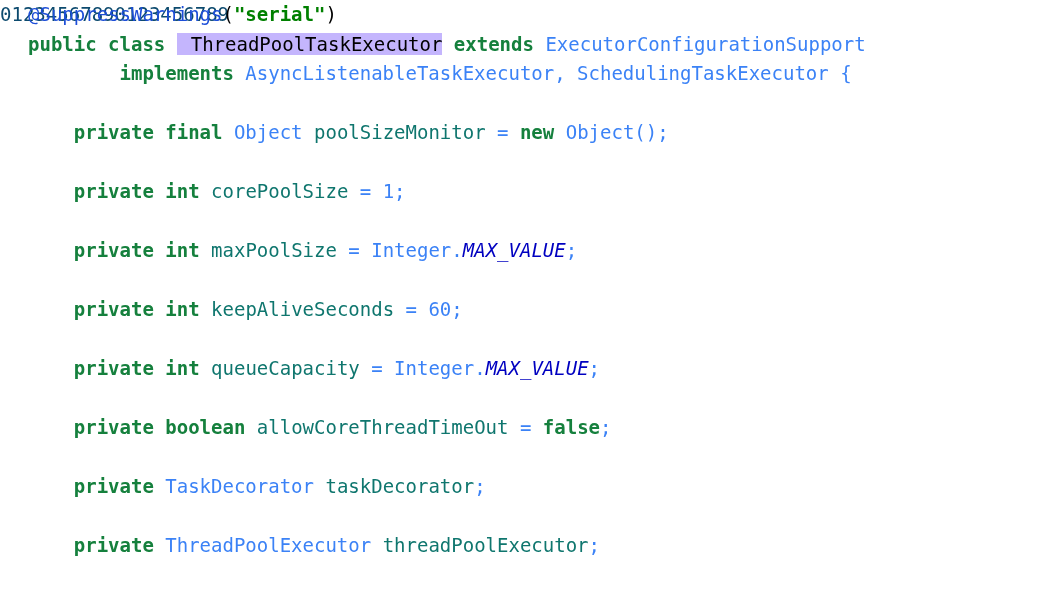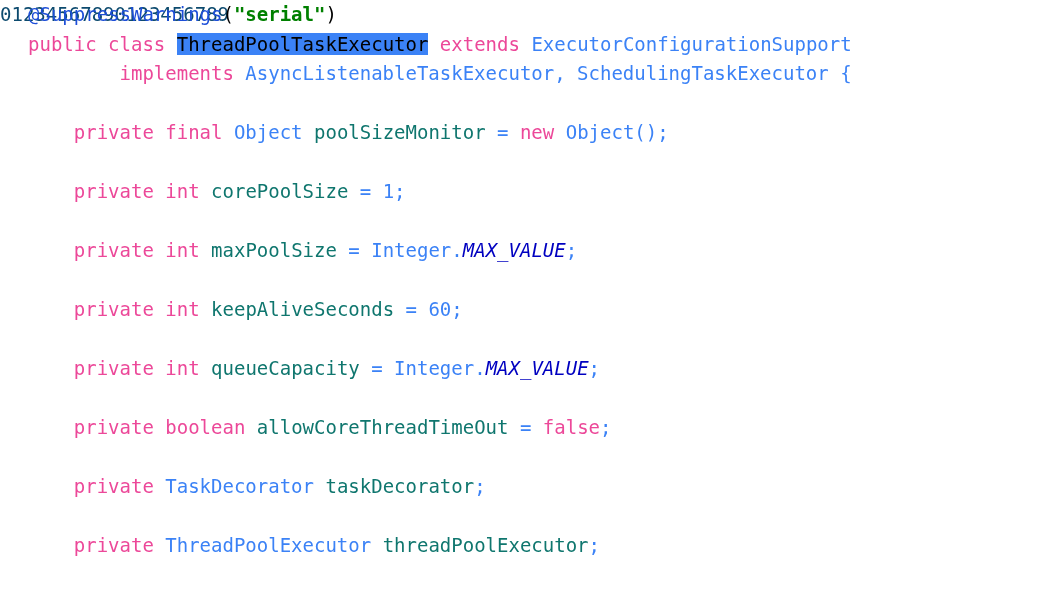--- a/index.html
+++ b/index.html
@@ -24,26 +24,26 @@
     }
     .gutter div { height: 29.5px; }
     .code-area {
       flex: 1;
       white-space: pre;
       padding-left: 10px;
     }
     .code-line { height: 29.5px; }
     .tok-annotation { color: #1d4ed8; }
     .tok-string { color: #008000; font-weight: 600; }
-    .tok-keyword { color: #ec4899; font-weight: 400; text-align: center; }
+    .tok-keyword { color: #15803d; font-weight: 700; text-align: center; }
     .tok-class-decl { color: #000000; }
     .tok-field { color: #0f766e; }
     .tok-static-field { color: #0000c0; font-style: italic; text-align: center; }
     .tok-default { color: #3b82f6; }
     .tok-punct { color: #000000; }
-    .highlight { background-color: #3b82f6; }
+    .highlight { background-color: #c4b5fd; padding-left: 14px; }
     [data-bind] { display: inline; }
   </style>
 </head>
 <body>
 
 <div class="gutter"><div data-bind="gutter.0">0</div><div data-bind="gutter.1">1</div><div data-bind="gutter.2">2</div><div data-bind="gutter.3">3</div><div data-bind="gutter.4">4</div><div data-bind="gutter.5">5</div><div data-bind="gutter.6">6</div><div data-bind="gutter.7">7</div><div data-bind="gutter.8">8</div><div data-bind="gutter.9">9</div><div data-bind="gutter.10">0</div><div data-bind="gutter.11">1</div><div data-bind="gutter.12">2</div><div data-bind="gutter.13">3</div><div data-bind="gutter.14">4</div><div data-bind="gutter.15">5</div><div data-bind="gutter.16">6</div><div data-bind="gutter.17">7</div><div data-bind="gutter.18">8</div><div data-bind="gutter.19">9</div></div>
 <div class="code-area"><div class="code-line"><span class="tok-annotation" data-bind="lines.0.segments.0.text">@SuppressWarnings</span><span class="tok-punct" data-bind="lines.0.segments.1.text">(</span><span class="tok-string" data-bind="lines.0.segments.2.text">"serial"</span><span class="tok-punct" data-bind="lines.0.segments.3.text">)</span></div><div class="code-line"><span class="tok-keyword" data-bind="lines.1.segments.0.text">public class</span><span class="tok-default" data-bind="lines.1.segments.1.text"> </span><span class="tok-class-decl highlight" data-bind="lines.1.segments.2.text">ThreadPoolTaskExecutor</span><span class="tok-default" data-bind="lines.1.segments.3.text"> </span><span class="tok-keyword" data-bind="lines.1.segments.4.text">extends</span><span class="tok-default" data-bind="lines.1.segments.5.text"> ExecutorConfigurationSupport</span></div><div class="code-line"><span class="tok-default" data-bind="lines.2.segments.0.text">        </span><span class="tok-keyword" data-bind="lines.2.segments.1.text">implements</span><span class="tok-default" data-bind="lines.2.segments.2.text"> AsyncListenableTaskExecutor, SchedulingTaskExecutor {</span></div><div class="code-line"><span class="tok-default" data-bind="lines.3.segments.0.text"></span></div><div class="code-line"><span class="tok-default" data-bind="lines.4.segments.0.text">    </span><span class="tok-keyword" data-bind="lines.4.segments.1.text">private final</span><span class="tok-default" data-bind="lines.4.segments.2.text"> Object </span><span class="tok-field" data-bind="lines.4.segments.3.text">poolSizeMonitor</span><span class="tok-default" data-bind="lines.4.segments.4.text"> = </span><span class="tok-keyword" data-bind="lines.4.segments.5.text">new</span><span class="tok-default" data-bind="lines.4.segments.6.text"> Object();</span></div><div class="code-line"><span class="tok-default" data-bind="lines.5.segments.0.text"></span></div><div class="code-line"><span class="tok-default" data-bind="lines.6.segments.0.text">    </span><span class="tok-keyword" data-bind="lines.6.segments.1.text">private int</span><span class="tok-default" data-bind="lines.6.segments.2.text"> </span><span class="tok-field" data-bind="lines.6.segments.3.text">corePoolSize</span><span class="tok-default" data-bind="lines.6.segments.4.text"> = 1;</span></div><div class="code-line"><span class="tok-default" data-bind="lines.7.segments.0.text"></span></div><div class="code-line"><span class="tok-default" data-bind="lines.8.segments.0.text">    </span><span class="tok-keyword" data-bind="lines.8.segments.1.text">private int</span><span class="tok-default" data-bind="lines.8.segments.2.text"> </span><span class="tok-field" data-bind="lines.8.segments.3.text">maxPoolSize</span><span class="tok-default" data-bind="lines.8.segments.4.text"> = Integer.</span><span class="tok-static-field" data-bind="lines.8.segments.5.text">MAX_VALUE</span><span class="tok-default" data-bind="lines.8.segments.6.text">;</span></div><div class="code-line"><span class="tok-default" data-bind="lines.9.segments.0.text"></span></div><div class="code-line"><span class="tok-default" data-bind="lines.10.segments.0.text">    </span><span class="tok-keyword" data-bind="lines.10.segments.1.text">private int</span><span class="tok-default" data-bind="lines.10.segments.2.text"> </span><span class="tok-field" data-bind="lines.10.segments.3.text">keepAliveSeconds</span><span class="tok-default" data-bind="lines.10.segments.4.text"> = 60;</span></div><div class="code-line"><span class="tok-default" data-bind="lines.11.segments.0.text"></span></div><div class="code-line"><span class="tok-default" data-bind="lines.12.segments.0.text">    </span><span class="tok-keyword" data-bind="lines.12.segments.1.text">private int</span><span class="tok-default" data-bind="lines.12.segments.2.text"> </span><span class="tok-field" data-bind="lines.12.segments.3.text">queueCapacity</span><span class="tok-default" data-bind="lines.12.segments.4.text"> = Integer.</span><span class="tok-static-field" data-bind="lines.12.segments.5.text">MAX_VALUE</span><span class="tok-default" data-bind="lines.12.segments.6.text">;</span></div><div class="code-line"><span class="tok-default" data-bind="lines.13.segments.0.text"></span></div><div class="code-line"><span class="tok-default" data-bind="lines.14.segments.0.text">    </span><span class="tok-keyword" data-bind="lines.14.segments.1.text">private boolean</span><span class="tok-default" data-bind="lines.14.segments.2.text"> </span><span class="tok-field" data-bind="lines.14.segments.3.text">allowCoreThreadTimeOut</span><span class="tok-default" data-bind="lines.14.segments.4.text"> = </span><span class="tok-keyword" data-bind="lines.14.segments.5.text">false</span><span class="tok-default" data-bind="lines.14.segments.6.text">;</span></div><div class="code-line"><span class="tok-default" data-bind="lines.15.segments.0.text"></span></div><div class="code-line"><span class="tok-default" data-bind="lines.16.segments.0.text">    </span><span class="tok-keyword" data-bind="lines.16.segments.1.text">private</span><span class="tok-default" data-bind="lines.16.segments.2.text"> TaskDecorator </span><span class="tok-field" data-bind="lines.16.segments.3.text">taskDecorator</span><span class="tok-default" data-bind="lines.16.segments.4.text">;</span></div><div class="code-line"><span class="tok-default" data-bind="lines.17.segments.0.text"></span></div><div class="code-line"><span class="tok-default" data-bind="lines.18.segments.0.text">    </span><span class="tok-keyword" data-bind="lines.18.segments.1.text">private</span><span class="tok-default" data-bind="lines.18.segments.2.text"> ThreadPoolExecutor </span><span class="tok-field" data-bind="lines.18.segments.3.text">threadPoolExecutor</span><span class="tok-default" data-bind="lines.18.segments.4.text">;</span></div><div class="code-line"><span class="tok-default" data-bind="lines.19.segments.0.text"></span></div></div>
 
 </body></html>

